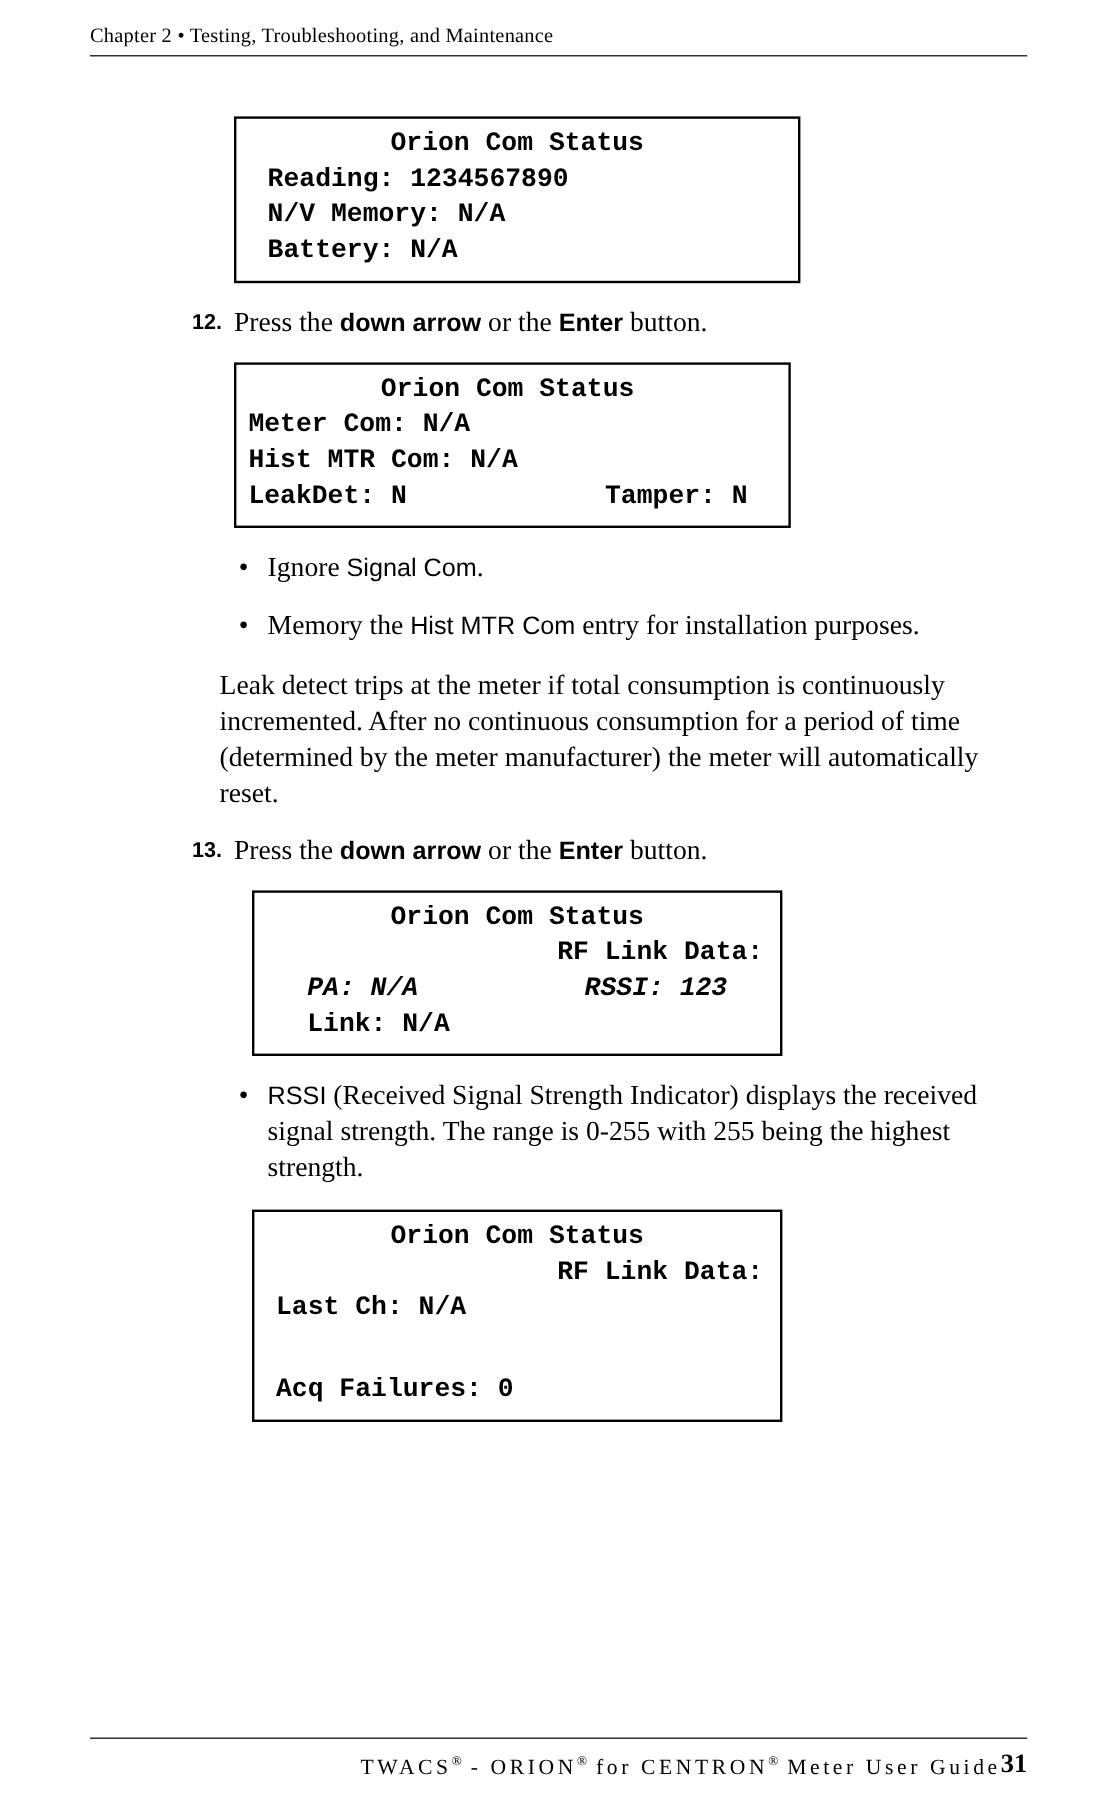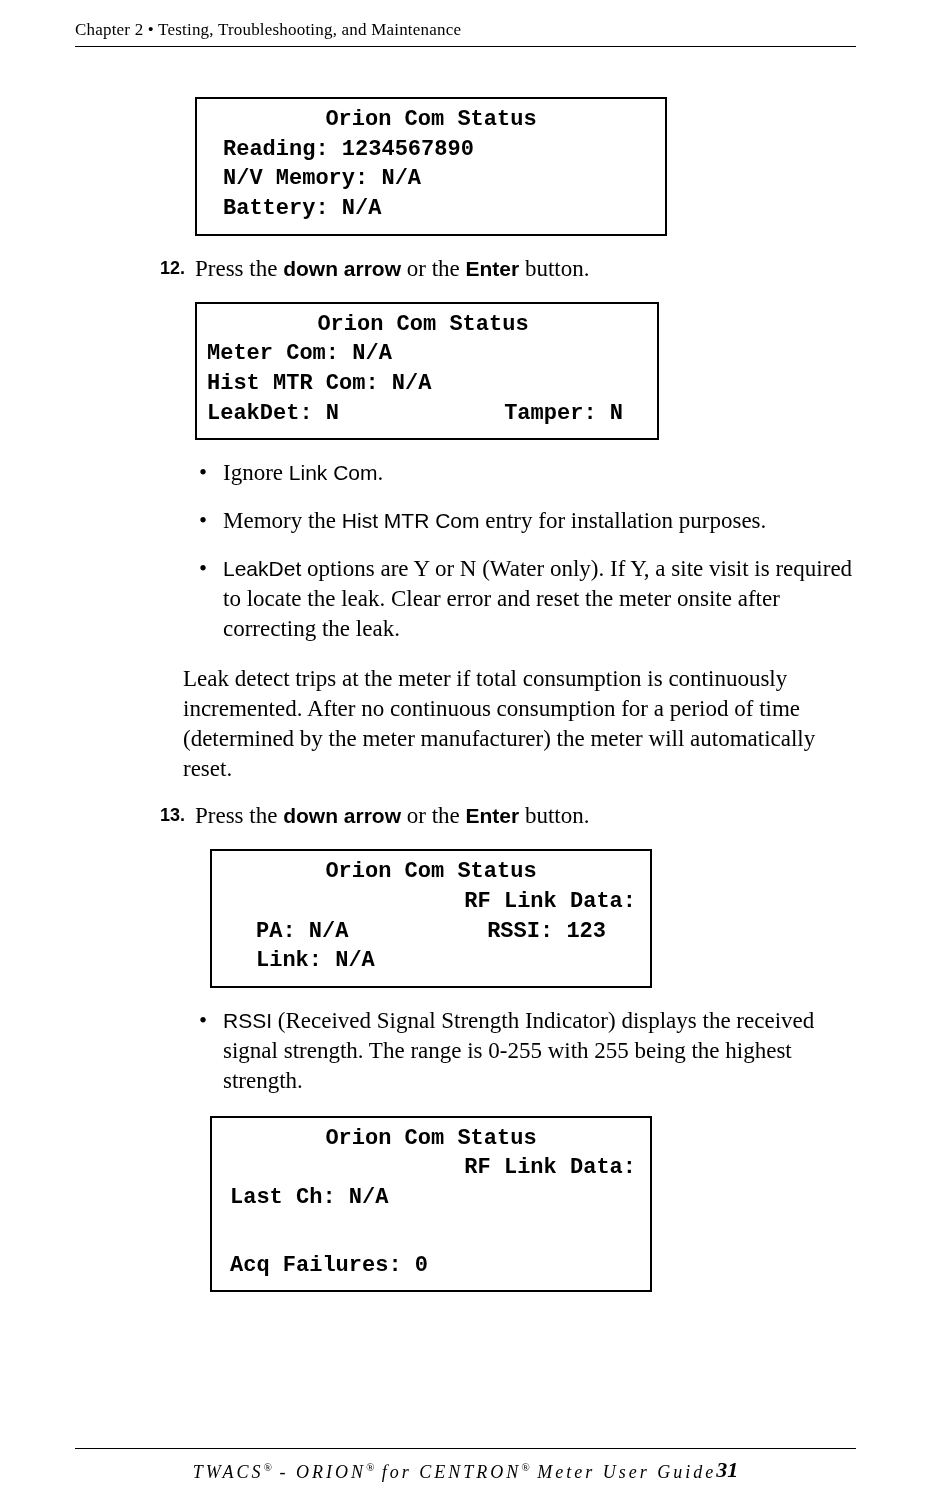--- a/index.html
+++ b/index.html
@@ -107,24 +107,23 @@
     margin-bottom: 18px;
   }
   .footer {
     position: absolute;
     bottom: 18px;
     left: 75px;
     right: 75px;
     border-top: 1.5px solid #000;
     padding-top: 8px;
     display: flex;
-    justify-content: center;
+    justify-content: flex-end;
     align-items: flex-end;
     font-size: 18px;
-    font-style: italic;
   }
   .footer-left {
     letter-spacing: 3px;
   }
   .footer-left sup {
     font-size: 11px;
     letter-spacing: 0;
   }
   .footer-right {
     font-weight: bold;
@@ -159,45 +158,42 @@
     <span class="screen-line" style="padding-left:4px;">Hist MTR Com: N/A</span>
     <span class="screen-row" style="padding-left:4px;">
       <span>LeakDet: N</span>
       <span>Tamper: N</span>
     </span>
   </div>
 
   <div class="body-text">
     <ul class="body-list">
       <li>
-        <span>Ignore </span><span class="sans">Link Com</span><span>.</span>
+        <span>Ignore </span><span class="sans">Signal Com</span><span>.</span>
       </li>
       <li>
         <span>Memory the </span><span class="sans">Hist MTR Com</span><span> entry for installation purposes.</span>
       </li>
-      <li>
-        <span class="sans">LeakDet</span><span> options are Y or N (Water only). If Y, a site visit is required to locate the leak. Clear error and reset the meter onsite after correcting the leak.</span>
-      </li>
     </ul>
   </div>
 
   <div class="note-indent">Leak detect trips at the meter if total consumption is continuously incremented. After no continuous consumption for a period of time (determined by the meter manufacturer) the meter will automatically reset.</div>
 
 
   <div class="step">
     <span class="step-num">13.</span>
     <span>
       <span>Press the </span><span class="sans-bold">down arrow</span><span> or the </span><span class="sans-bold">Enter</span><span> button.</span>
     </span>
   </div>
 
   <div class="screen-box" style="width:410px; margin-left:135px;">
     <span class="screen-title">Orion Com Status</span>
     <span class="screen-sub">RF Link Data:</span>
-    <span class="screen-row" style="padding-left:30px; padding-right:30px;">
+    <span class="screen-row" style="padding-left:30px; padding-right:30px;font-style:italic;">
       <span>PA: N/A</span>
       <span>RSSI: 123</span>
     </span>
     <span class="screen-line" style="padding-left:30px;">Link: N/A</span>
   </div>
 
   <div class="body-text">
     <ul class="body-list">
       <li>
         <span class="sans">RSSI</span><span> (Received Signal Strength Indicator) displays the received signal strength. The range is 0-255 with 255 being the highest strength.</span>

